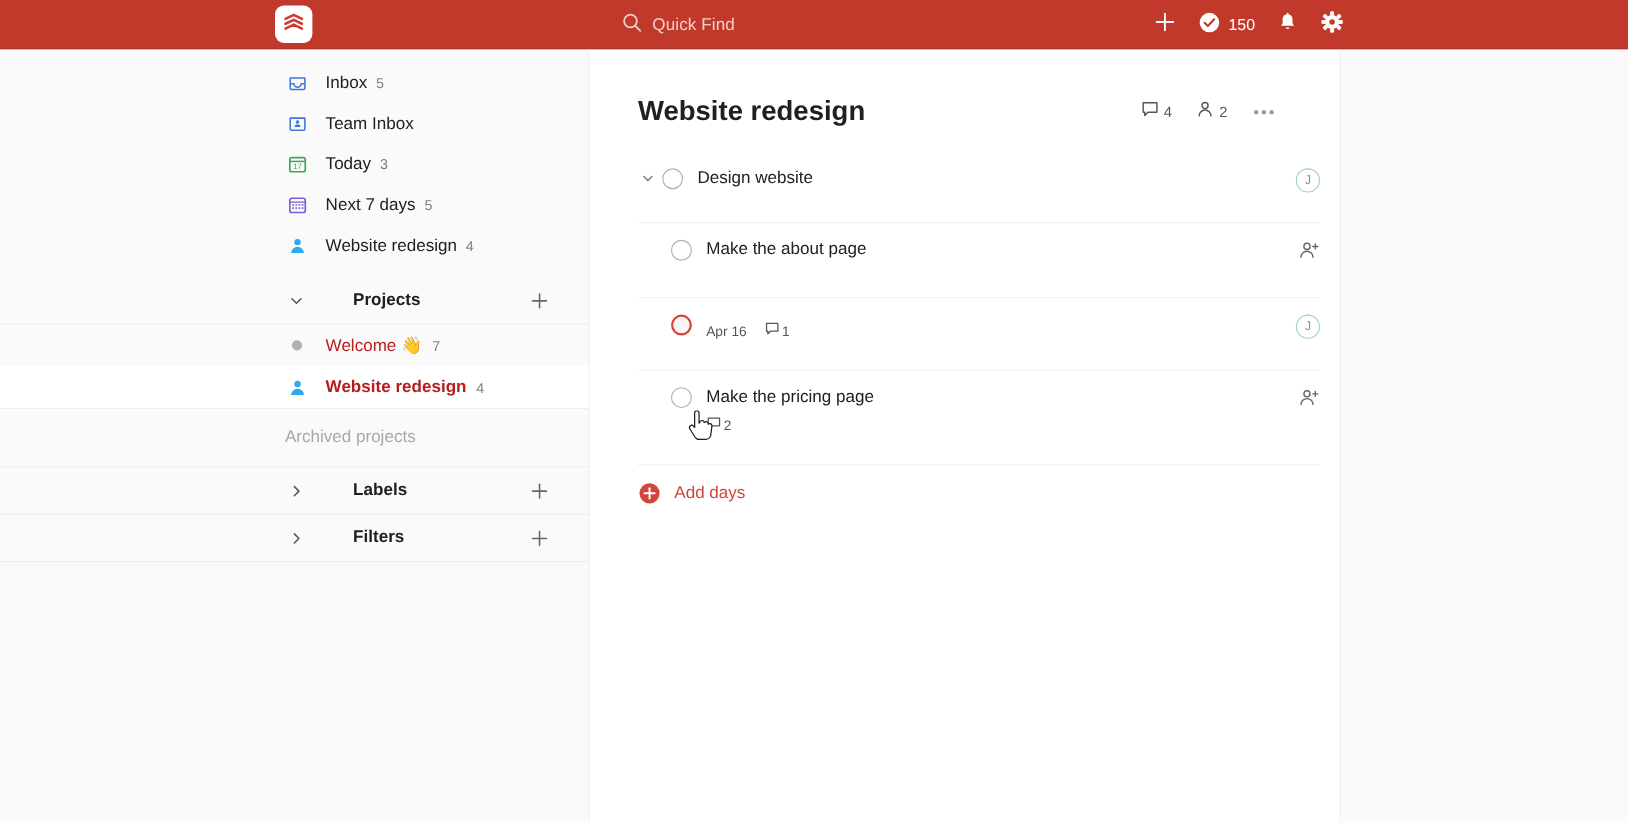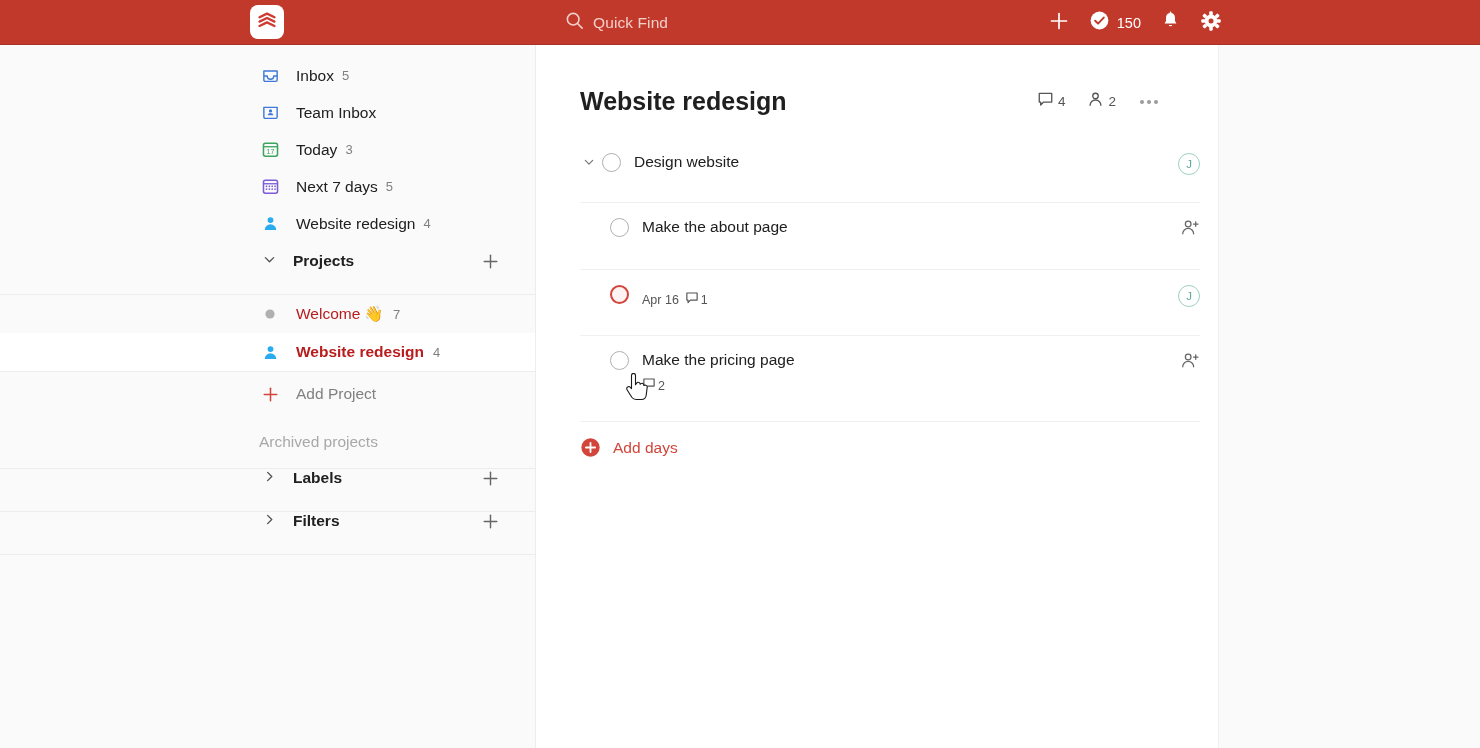--- a/index.html
+++ b/index.html
@@ -70,24 +70,25 @@
   }
   .navrow .nicon {
     width: 22px; height: 22px;
     display: flex; align-items: center; justify-content: center;
     margin-right: 15px; flex: 0 0 auto;
   }
   .navrow .nlabel { font-size: 15.5px; color: #202020; }
   .navrow .ncount { font-size: 13px; color: #808080; margin-left: 8px; }
 
   .sec-head {
-    display: flex; align-items: flex-start;
+    display: flex; align-items: center;
     height: 42px; padding-left: 259px; padding-right: 35px;
     margin-top: 10px;
     cursor: pointer;
+    gap: 28px;
   }
   .sec-head .chev {
     width: 20px; margin-right: 14px;
     display: flex; align-items: center; justify-content: center;
   }
   .sec-head .sec-title {
     font-size: 15.5px; font-weight: bold; color: #202020; flex: 1;
   }
   .sec-head .sec-plus { display: flex; align-items: center; }
 
@@ -158,21 +159,21 @@
   .tcheck {
     width: 19px; height: 19px; flex: 0 0 auto;
     border: 1.6px solid #b0b0b0; border-radius: 50%;
     margin-right: 13px; margin-top: 1px; cursor: pointer;
     background: #fff;
   }
   .tcheck.p1 { border-color: #d1453b; border-width: 2px; background: #fdf3f2; }
 
   .tbody { flex: 1; min-width: 0; }
   .ttitle { font-size: 15.5px; color: #202020; line-height: 20px; }
-  .tmeta { display: flex; align-items: center; gap: 6px; margin-top: 7px; }
+  .tmeta { display: flex; align-items: center; gap: 16px; margin-top: 7px; }
   .tdate { font-size: 12.5px; color: #555; }
   .tcomment { display: flex; align-items: center; gap: 2px; cursor: pointer; }
   .tcomment span { font-size: 12.5px; color: #555; }
 
   .tright {
     flex: 0 0 auto; margin-left: 12px; padding-top: 1px;
     display: flex; align-items: center; cursor: pointer;
   }
   .avatar {
     width: 22px; height: 22px; border-radius: 50%;
@@ -373,29 +374,20 @@
         <circle cx="9" cy="5.4" r="3.1" fill="#2aabf0"></circle>
         <path d="M2.9 16 a6.1 6.1 0 0 1 12.2 0 Z" fill="#2aabf0"></path>
       </svg>
     </span>
     <span class="plabel">Website redesign</span>
     <span class="pcount">4</span>
   </div>
 
   <div class="divider"></div>
 
-  <div class="addproject">
-    <span class="apicon">
-      <svg width="19" height="19" viewBox="0 0 20 20">
-        <line x1="10" y1="3.4" x2="10" y2="16.6" stroke="#d1453b" stroke-width="1.6" stroke-linecap="round"></line>
-        <line x1="3.4" y1="10" x2="16.6" y2="10" stroke="#d1453b" stroke-width="1.6" stroke-linecap="round"></line>
-      </svg>
-    </span>
-    <span class="aplabel">Add Project</span>
-  </div>
 
   <div class="archived">
     <span>Archived projects</span>
   </div>
 
   <div class="divider"></div>
 
   <div class="sec-head" style="margin-top:0">
     <span class="chev">
       <svg width="15" height="15" viewBox="0 0 16 16">

